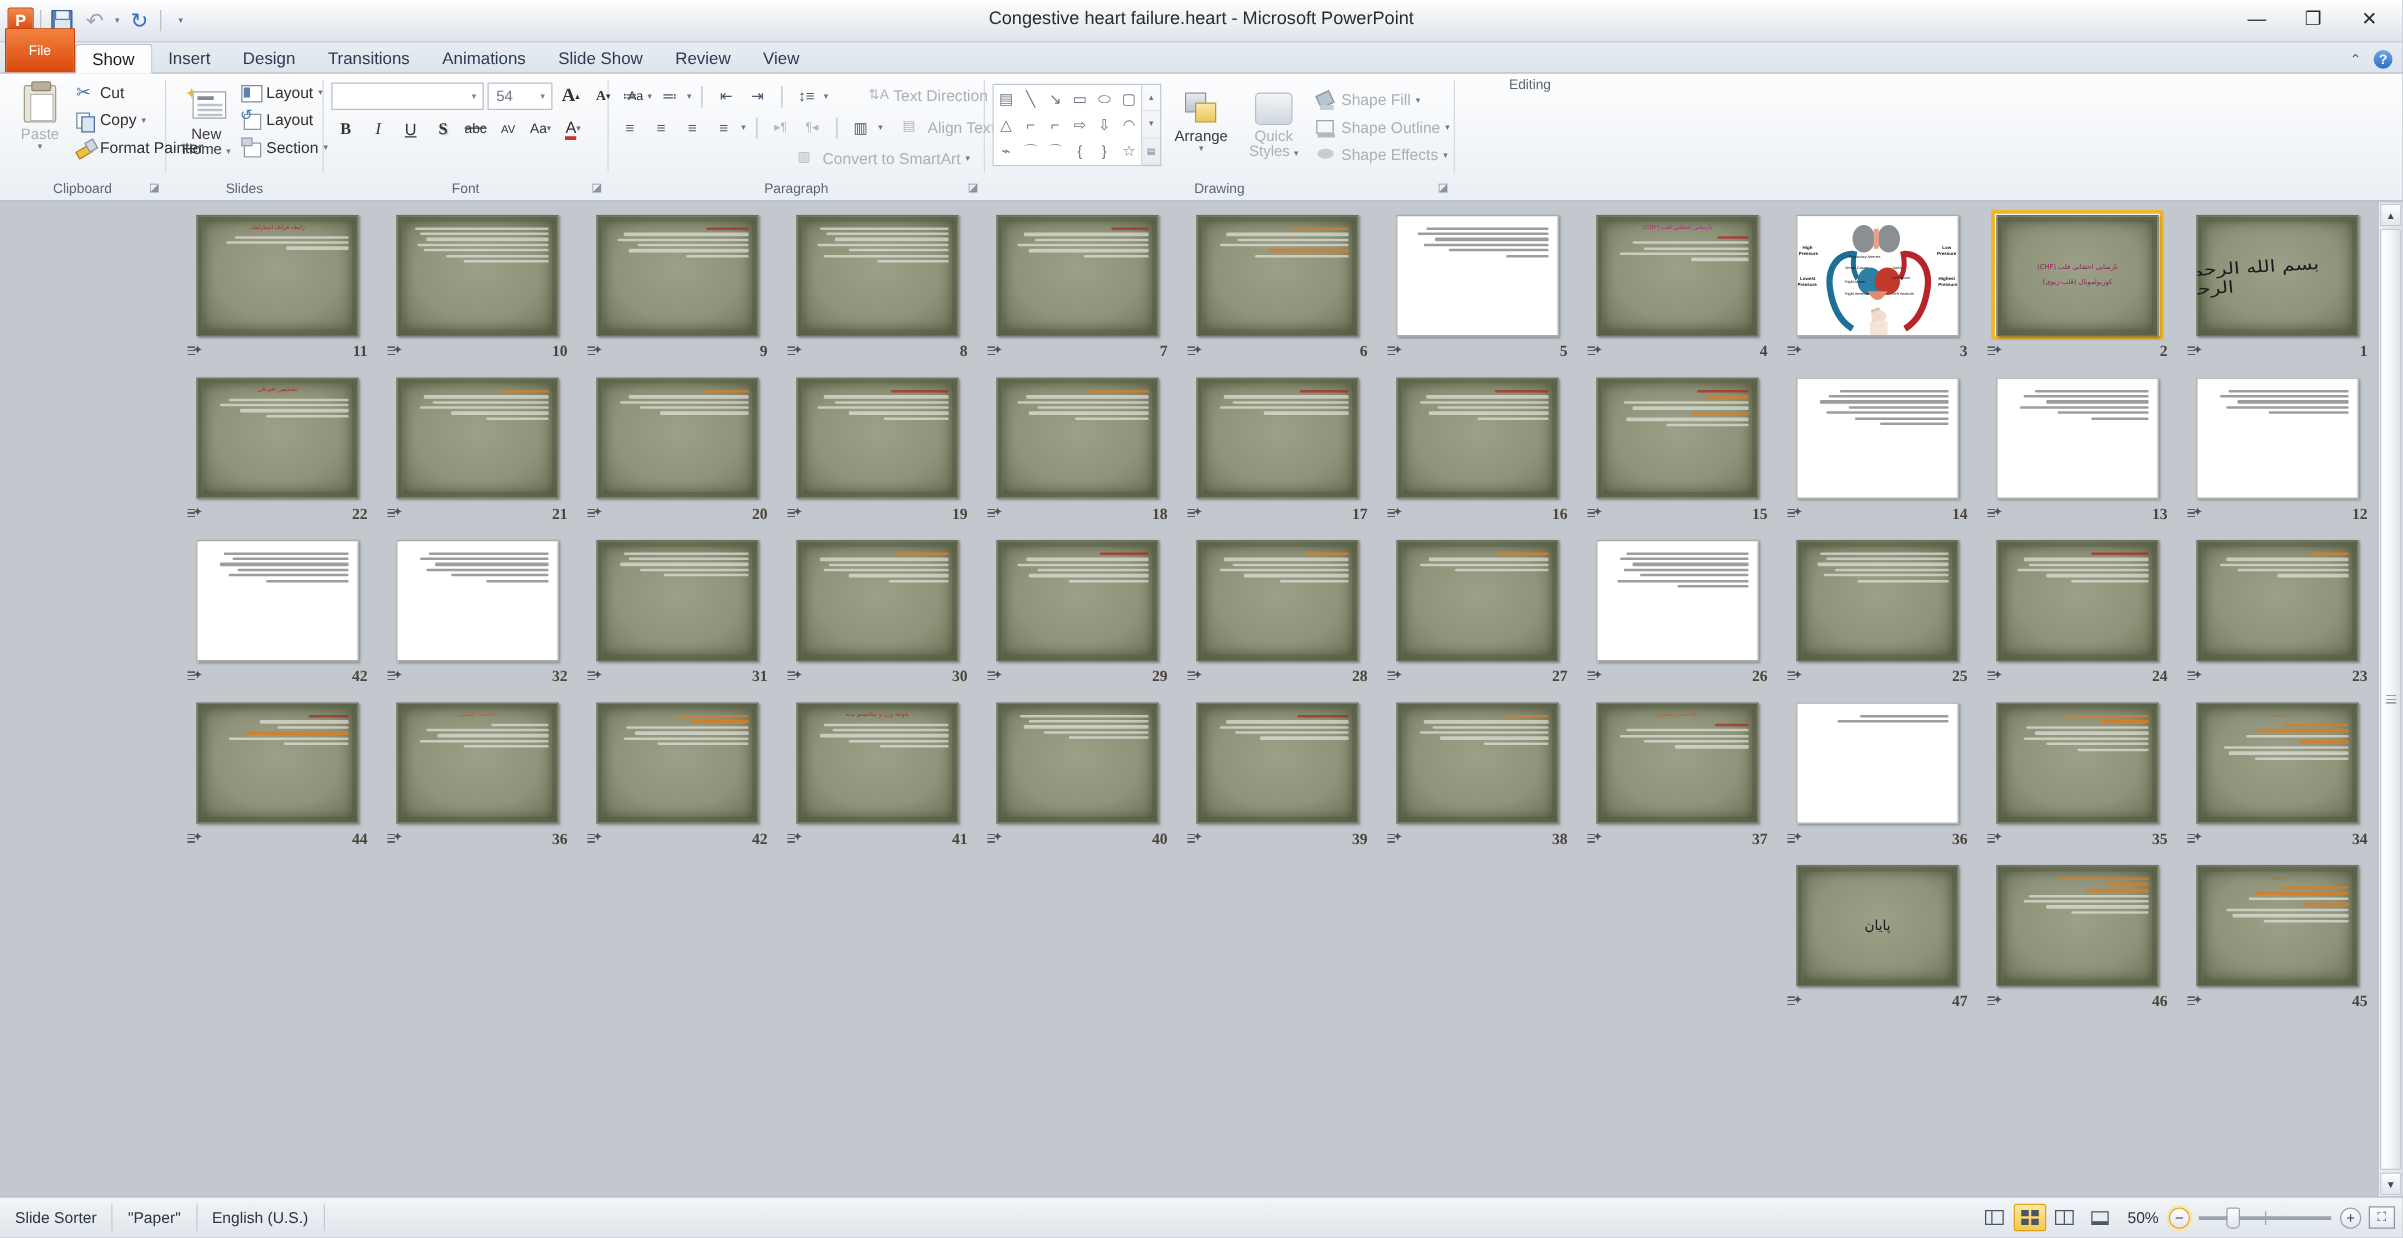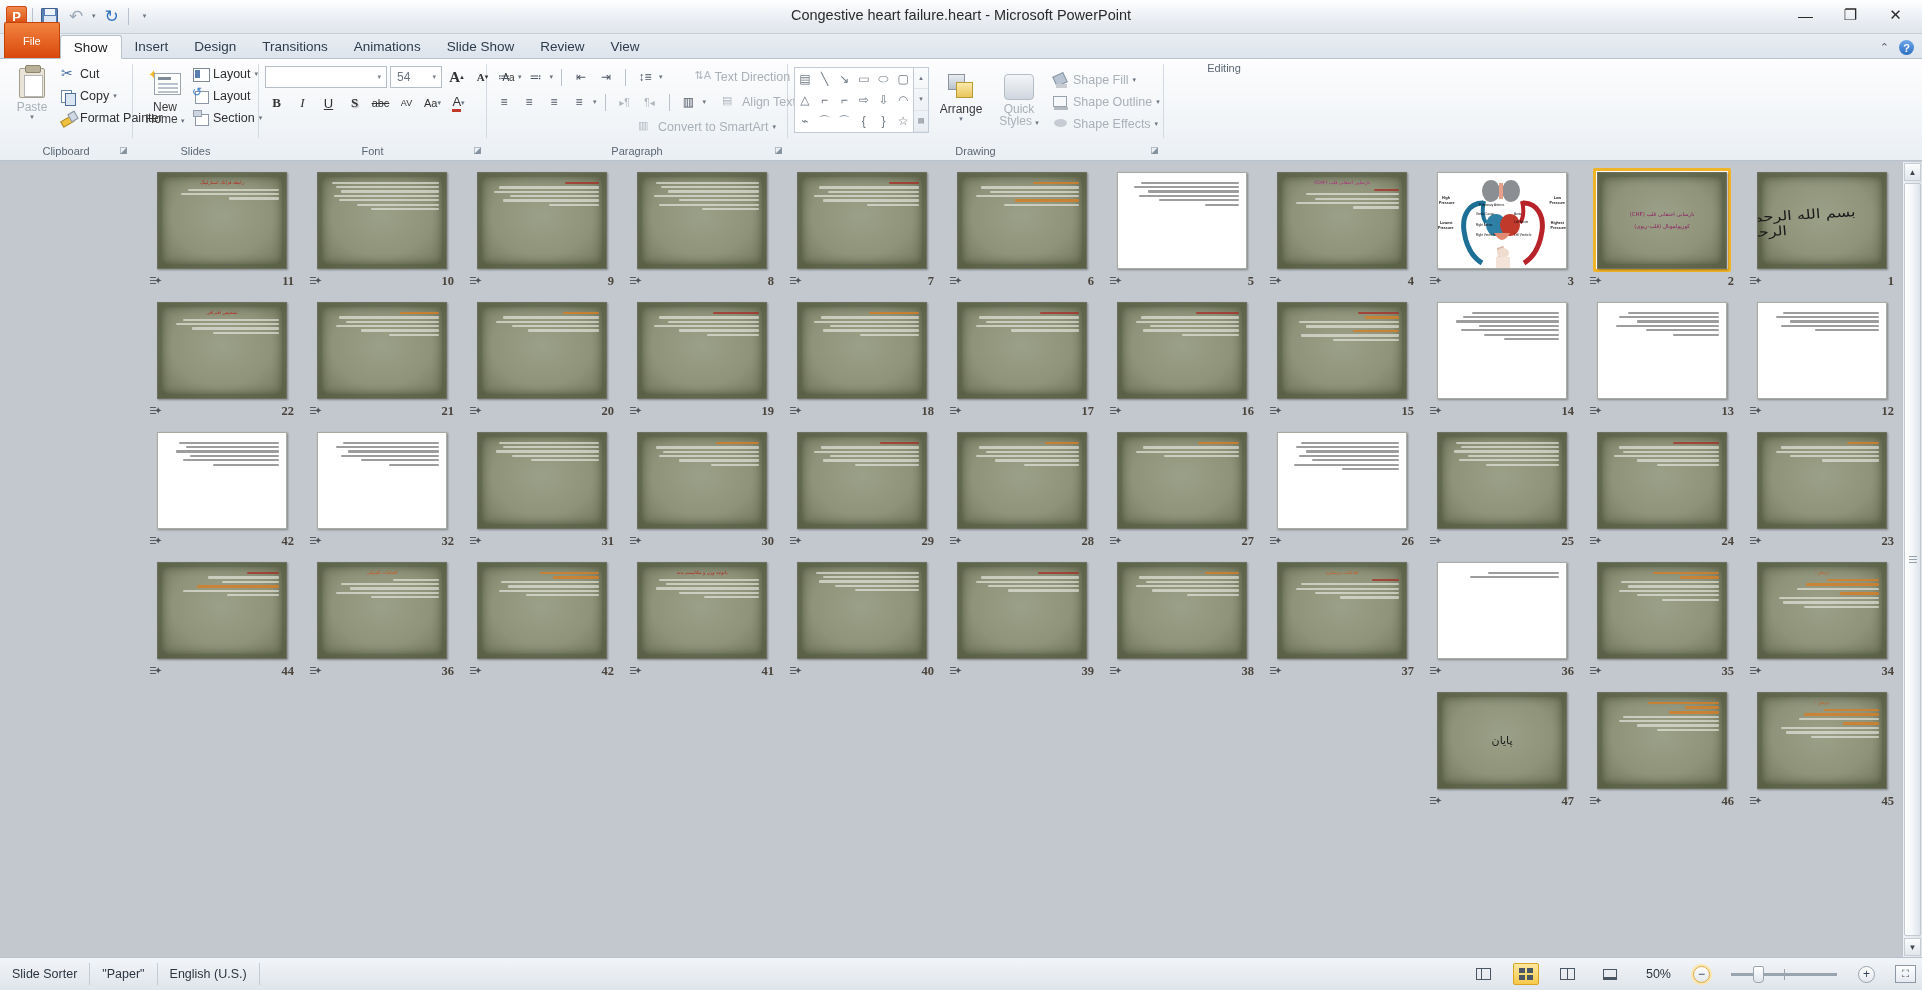--- a/index.html
+++ b/index.html
@@ -272,21 +272,21 @@
   .vs-grip { width:8px; height:7px; background:repeating-linear-gradient(#96a0aa 0 1px, transparent 1px 3px); }
 
   
   .statusbar {
     position:absolute; left:0; right:0; bottom:0; height:33px;
     background:linear-gradient(#f2f5f8,#dfe5eb);
     border-top:1px solid #b8c1cb; display:flex; align-items:center;
     font-size:12.5px; color:#2c3540;
   }
   .sb-item { padding:0 12px; height:22px; display:flex; align-items:center; border-right:1px solid #c3cbd4; }
-  .sb-right { margin-left:auto; display:flex; align-items:center; gap:14px; padding-right:6px; }
+  .sb-right { margin-left:auto; display:flex; align-items:center; gap:0px; padding-right:6px; }
   .viewbtn {
     width:26px;height:22px;display:flex;align-items:center;justify-content:center;
     margin:0 1px; border-radius:2px; cursor:default;
   }
   .viewbtn.active{background:linear-gradient(#fde7a0,#f6c94a);border:1px solid #d9a521;}
   .vb-normal { width:15px;height:12px;border:1px solid #4a5664;display:flex; }
   .vb-normal i{display:block;width:5px;border-right:1px solid #4a5664;}
   .vb-sorter { width:14px;height:12px;display:grid;grid-template-columns:1fr 1fr;grid-template-rows:1fr 1fr;gap:2px;}
   .vb-sorter i{background:#4a5664;}
   .vb-reading { width:15px;height:12px;border:1px solid #4a5664;position:relative;}

